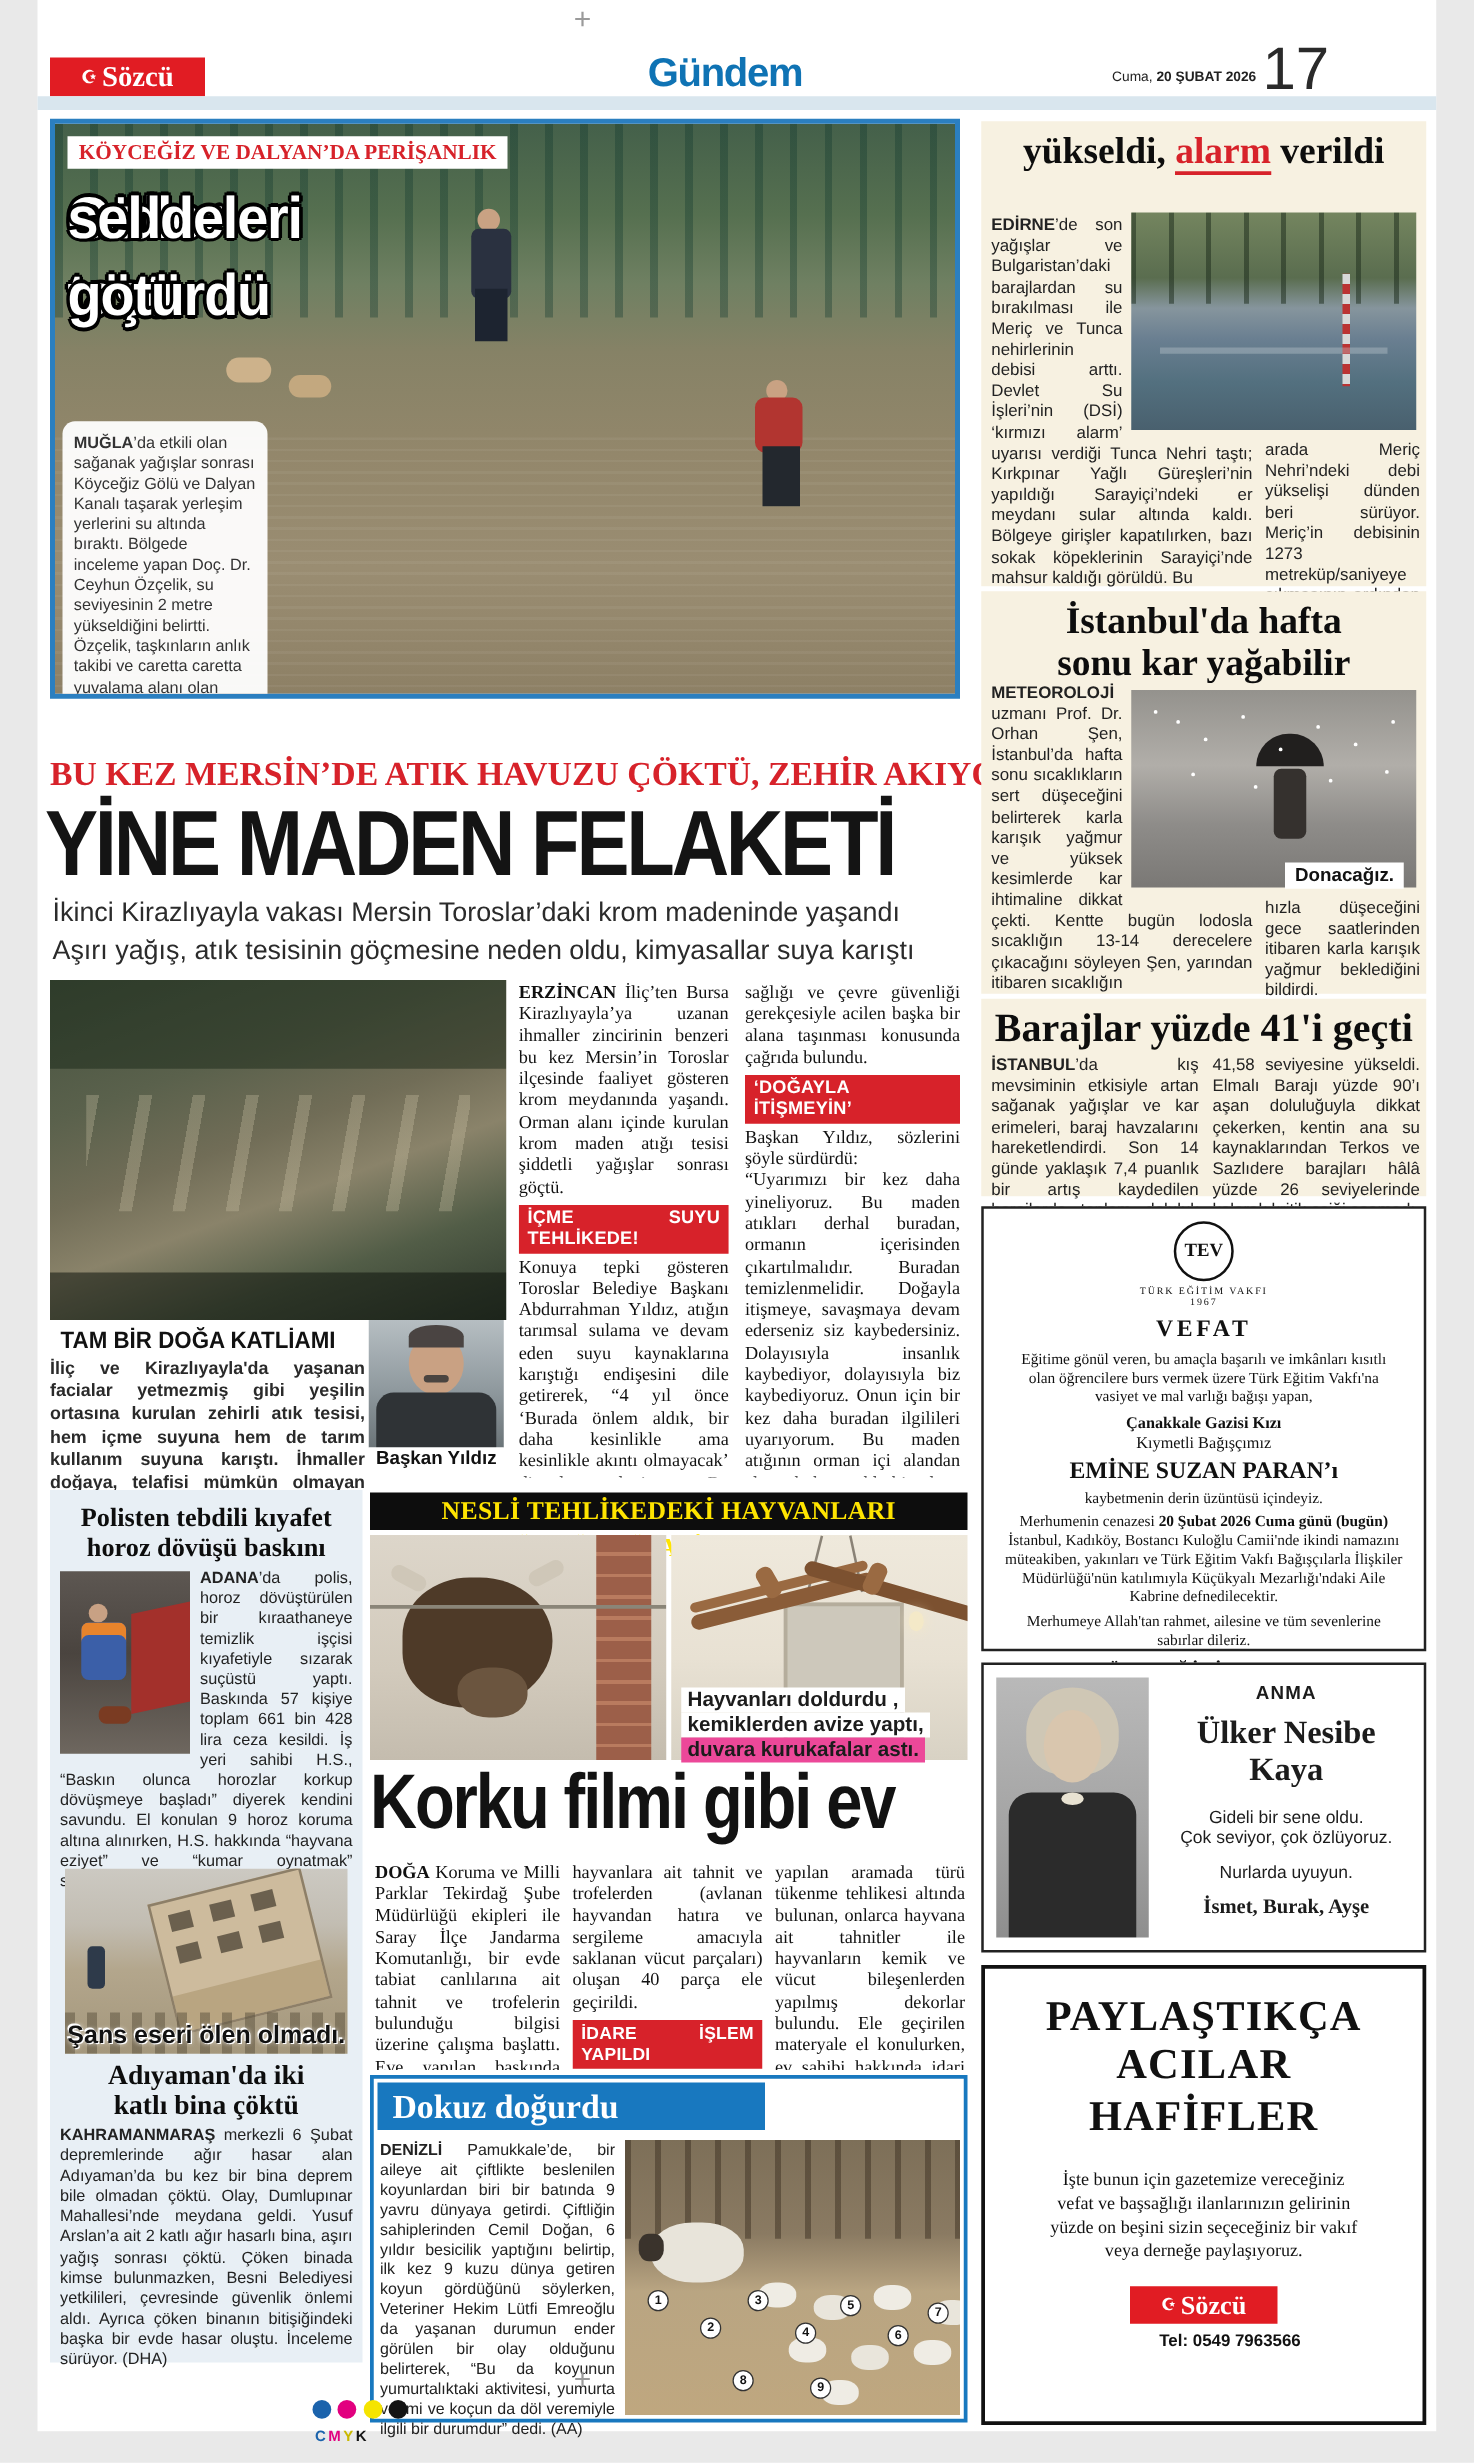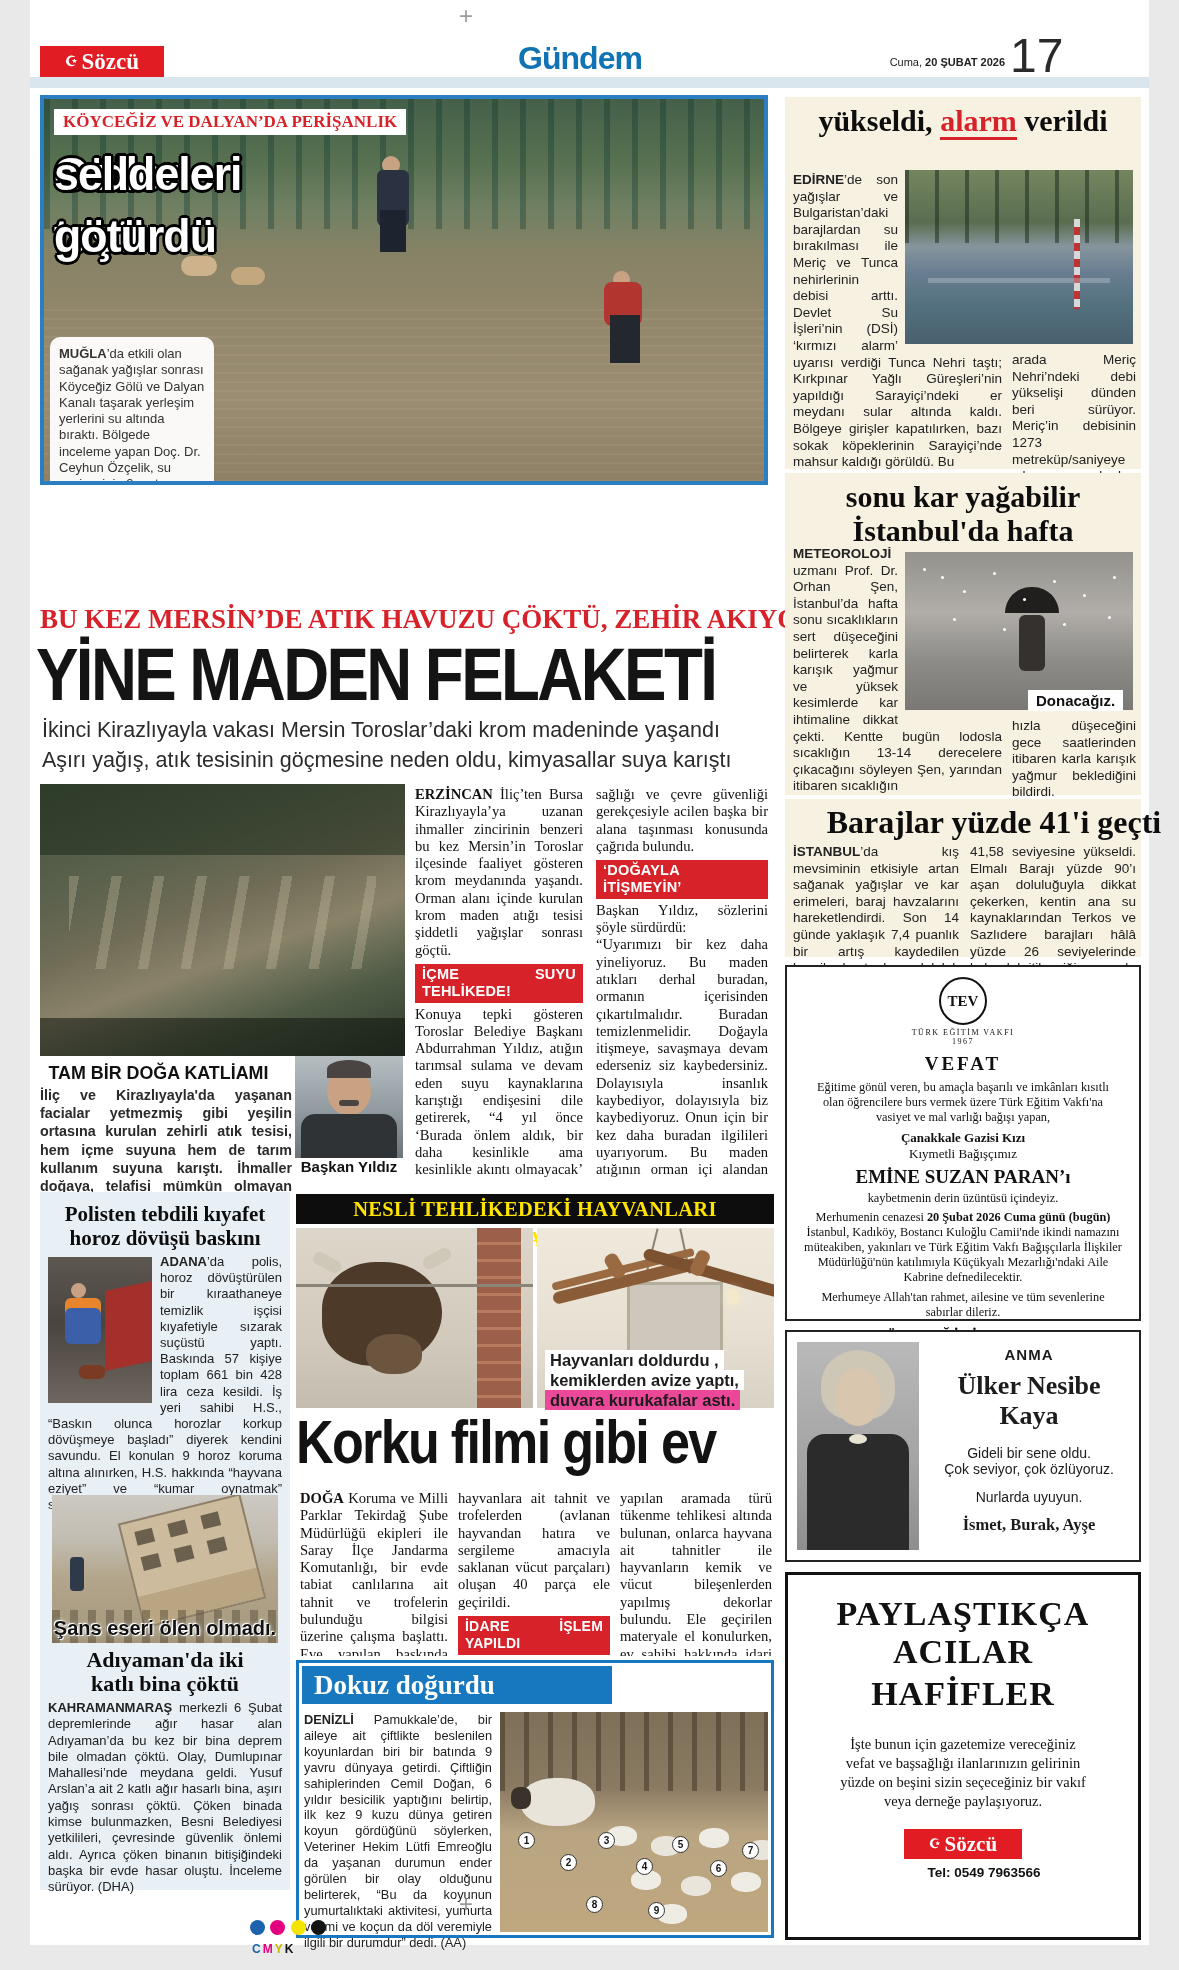--- a/index.html
+++ b/index.html
@@ -36,21 +36,21 @@
     <span style="font-size:14px;">☪</span>
     <span>Sözcü</span>
   </div>
   <div class="abs ctr" style="left:440px;top:40px;width:280px;font-size:32px;font-weight:bold;color:#0f73b4;letter-spacing:-1px;">Gündem</div>
   <div class="abs" style="left:770px;top:56px;width:235px;text-align:right;font-size:11px;color:#222;">
     <span>Cuma, </span><b>20 ŞUBAT 2026</b>
   </div>
   <div class="abs" style="left:1010px;top:28px;font-size:48px;color:#2a2a2a;">17</div>
   <div class="abs" style="left:30px;top:77px;width:1119px;height:11px;background:#d9e6ee;"></div>
 
-  <div class="ph" style="left:40px;top:95px;width:728px;height:390px;border:4px solid #2b7fc0;box-sizing:border-box;
+  <div class="ph" style="left:40px;top:95px;width:728px;height:464px;border:4px solid #2b7fc0;box-sizing:border-box;
        background:linear-gradient(180deg,#44604a 0%,#567050 16%,#6f8062 28%,#868266 40%,#93876b 58%,#9a8d72 78%,#8d8065 100%);">
     <div style="left:0;top:0;width:100%;height:34%;background:repeating-linear-gradient(90deg,rgba(15,55,45,.35) 0 6px,rgba(0,0,0,0) 6px 28px);"></div>
     <div style="left:0;top:55%;width:100%;height:45%;background:repeating-linear-gradient(180deg,rgba(255,255,255,.05) 0 2px,rgba(0,0,0,0) 2px 9px);"></div>
     <div style="left:47%;top:15%;width:18px;height:18px;border-radius:50%;background:#c9a283;"></div>
     <div style="left:46.2%;top:18.5%;width:32px;height:56px;border-radius:6px;background:#2a3140;"></div>
     <div style="left:46.6%;top:29%;width:26px;height:42px;background:#1d2430;"></div>
     <div style="left:19%;top:41%;width:36px;height:20px;border-radius:10px;background:#cdb28b;"></div>
     <div style="left:26%;top:44%;width:34px;height:18px;border-radius:10px;background:#c3a87f;"></div>
     <div style="left:79%;top:45%;width:17px;height:17px;border-radius:50%;background:#c9a283;"></div>
     <div style="left:77.8%;top:48%;width:38px;height:44px;border-radius:8px;background:#b23530;"></div>
@@ -115,38 +115,38 @@
     <div style="left:10%;top:62%;width:80%;height:5px;background:rgba(200,210,215,.35);"></div>
   </div>
   <div class="abs jbody just" style="left:793px;top:172px;width:209px;height:300px;">
     <div style="float:right;width:104px;height:180px;"></div>
     <b>EDİRNE</b><span>’de son yağışlar ve Bulgaristan’daki barajlardan su bırakılması ile Meriç ve Tunca nehirlerinin debisi arttı. Devlet Su İşleri’nin (DSİ) ‘kırmızı alarm’ uyarısı verdiği Tunca Nehri taştı; Kırkpınar Yağlı Güreşleri’nin yapıldığı Sarayiçi’ndeki er meydanı sular altında kaldı. Bölgeye girişler kapatılırken, bazı sokak köpeklerinin Sarayiçi’nde mahsur kaldığı görüldü. Bu</span>
   </div>
   <div class="abs jbody just" style="left:1012px;top:352px;width:124px;height:112px;">arada Meriç Nehri’ndeki debi yükselişi dünden beri sürüyor. Meriç’in debisinin 1273 metreküp/saniyeye çıkmasının ardından Bosnaköy kesiminde tarım arazileri ile bazı çiftlik evleri su altında kaldı. (DHA)</div>
 
   <div class="abs" style="left:785px;top:473px;width:356px;height:322px;background:#f7f1e1;"></div>
   <div class="abs ctr shead" style="left:785px;top:480px;width:356px;font-size:30px;line-height:34px;">
+    <div>İstanbul'da hafta</div>
     <div>sonu kar yağabilir</div>
-    <div>İstanbul'da hafta</div>
   </div>
   <div class="ph" style="left:905px;top:552px;width:228px;height:158px;
        background:linear-gradient(180deg,#94928d 0%,#b1aea9 38%,#8e8c89 68%,#7a7875 100%);">
     <div style="left:44%;top:22%;width:54px;height:26px;border-radius:27px 27px 0 0;background:#211f1e;"></div>
     <div style="left:50%;top:40%;width:26px;height:56px;border-radius:6px;background:#35312e;"></div>
     <div style="left:8%;top:10%;width:3px;height:3px;border-radius:50%;background:#fff;box-shadow:18px 8px #fff,40px 22px #fff,70px 4px #fff,100px 30px #fff,130px 12px #fff,160px 26px #fff,190px 8px #fff,30px 50px #fff,80px 60px #fff,140px 55px #fff,185px 48px #fff;"></div>
   </div>
   <div class="abs" style="left:1028px;top:690px;background:#fff;padding:2px 8px;font-weight:bold;font-size:15px;color:#111;">Donacağız.</div>
   <div class="abs jbody just" style="left:793px;top:546px;width:209px;height:248px;">
     <div style="float:right;width:104px;height:168px;"></div>
     <b>METEOROLOJİ</b><span> uzmanı Prof. Dr. Orhan Şen, İstanbul’da hafta sonu sıcaklıkların sert düşeceğini belirterek karla karışık yağmur ve yüksek kesimlerde kar ihtimaline dikkat çekti. Kentte bugün lodosla sıcaklığın 13-14 derecelere çıkacağını söyleyen Şen, yarından itibaren sıcaklığın</span>
   </div>
   <div class="abs jbody just" style="left:1012px;top:718px;width:124px;height:76px;">hızla düşeceğini gece saatlerinden itibaren karla karışık yağmur beklediğini bildirdi.</div>
 
   <div class="abs" style="left:785px;top:799px;width:356px;height:158px;background:#f7f1e1;"></div>
-  <div class="abs ctr shead" style="left:816px;top:804px;width:356px;font-size:32px;">Barajlar yüzde 41'i geçti</div>
+  <div class="abs ctr shead" style="left:785px;top:804px;width:356px;font-size:32px;">Barajlar yüzde 41'i geçti</div>
   <div class="abs jbody just" style="left:793px;top:844px;width:166px;height:108px;">
     <b>İSTANBUL</b><span>’da kış mevsiminin etkisiyle artan sağanak yağışlar ve kar erimeleri, baraj havzalarını hareketlendirdi. Son 14 günde yaklaşık 7,4 puanlık bir artış kaydedilen barajlarda toplam doluluk oranı yüzde</span>
   </div>
   <div class="abs jbody just" style="left:970px;top:844px;width:166px;height:108px;">41,58 seviyesine yükseldi. Elmalı Barajı yüzde 90’ı aşan doluluğuyla dikkat çekerken, kentin ana su kaynaklarından Terkos ve Sazlıdere barajları hâlâ yüzde 26 seviyelerinde kalarak kritik eşiği aşamadı.</div>
 
   <div class="abs ctr serif" style="left:785px;top:965px;width:356px;height:356px;background:#fff;border:2px solid #222;box-sizing:border-box;padding-top:10px;color:#111;">
     <div style="width:44px;height:44px;border:2.5px solid #111;border-radius:50%;margin:0 auto;line-height:44px;font-weight:bold;font-size:15px;">TEV</div>
     <div style="font-size:8px;letter-spacing:1.5px;margin-top:3px;">TÜRK EĞİTİM VAKFI</div>
     <div style="font-size:8px;letter-spacing:1.5px;">1967</div>
     <div style="font-weight:bold;font-size:19px;letter-spacing:3px;margin-top:7px;">VEFAT</div>

